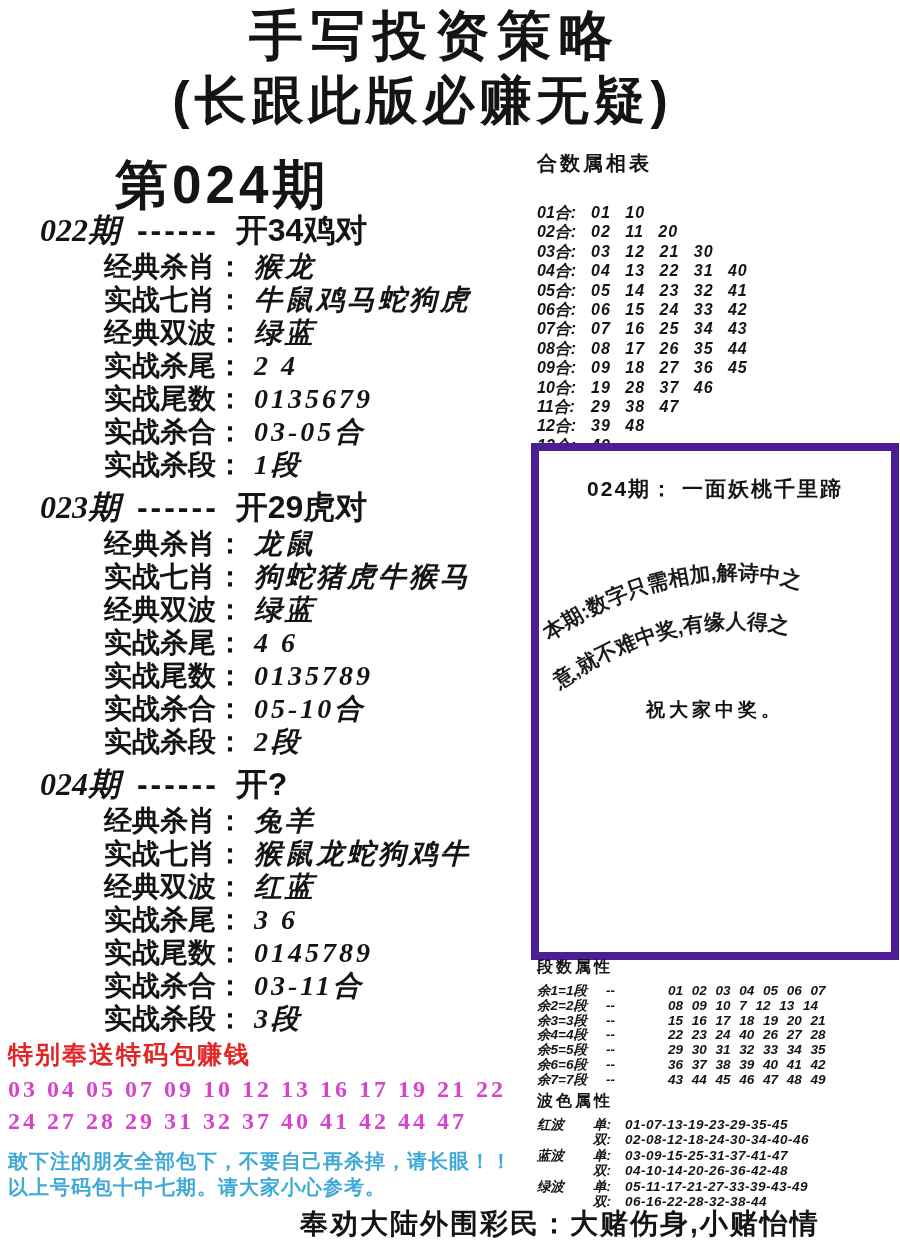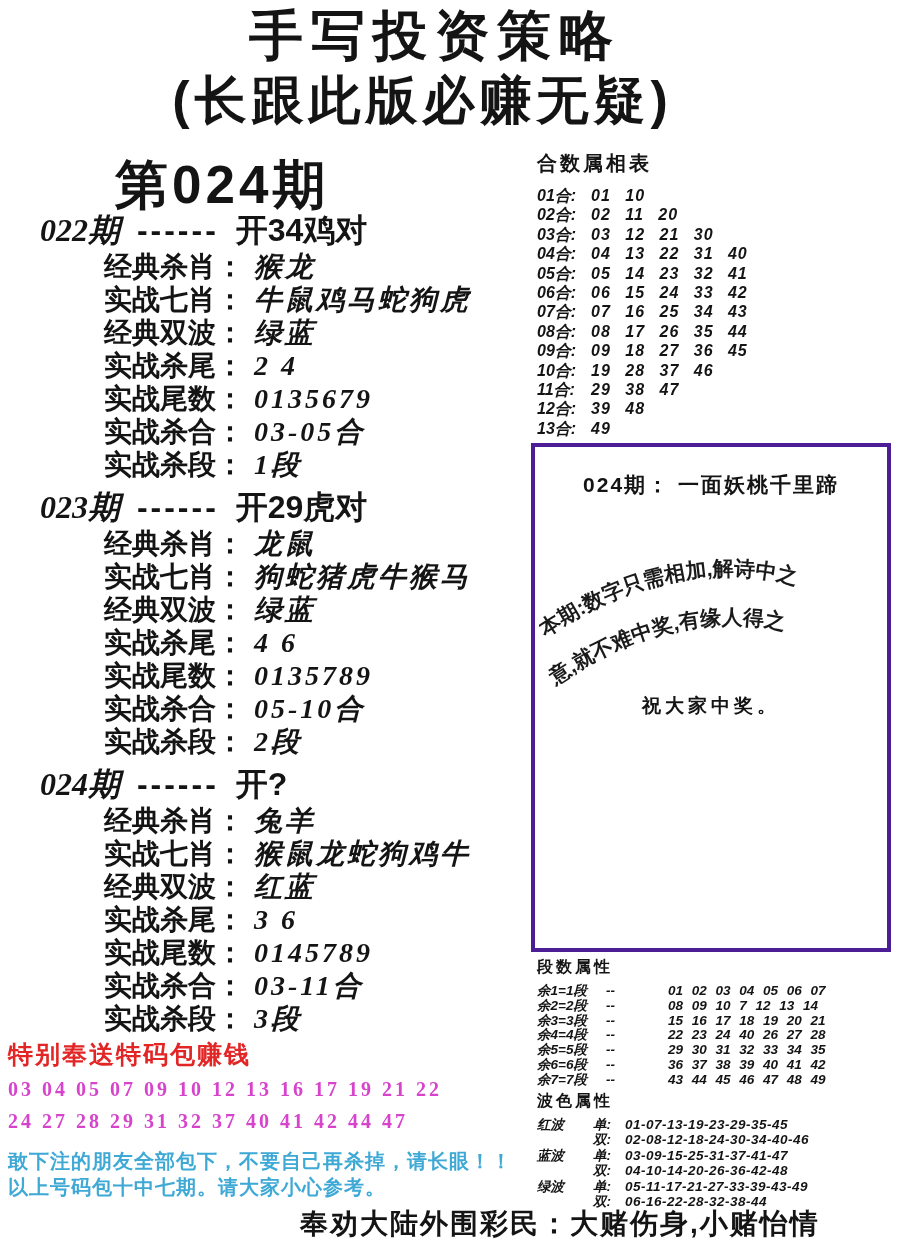--- a/index.html
+++ b/index.html
@@ -17,27 +17,27 @@
 
   .periods{position:absolute;top:210px;left:40px;width:490px;}
   .period{margin-bottom:6px;}
   .period-header{font-size:32px;line-height:40px;font-weight:600;white-space:nowrap;}
   .p-issue{font-style:italic;font-family:"Liberation Serif",serif;font-weight:bold;}
   .p-dash{letter-spacing:3px;margin:0 8px;font-weight:bold;}
   .p-row{font-size:28px;line-height:33px;padding-left:64px;font-weight:600;white-space:nowrap;}
   .p-value{font-family:"Liberation Serif",serif;font-style:italic;margin-left:10px;letter-spacing:3px;}
 
   .sum-table{position:absolute;left:537px;top:150px;width:350px;}
-  .sum-title{font-size:20px;font-weight:bold;letter-spacing:3px;margin-bottom:9px;}
+  .sum-title{font-size:20px;font-weight:bold;letter-spacing:3px;margin-bottom:26px;}
   .sum-row{font-size:16px;line-height:19.4px;font-style:italic;font-weight:600;white-space:nowrap;}
   .sum-label{display:inline-block;min-width:54px;}
   .sum-nums{word-spacing:9px;letter-spacing:1px;}
 
   .poem-box{position:absolute;left:531px;top:443px;width:352px;height:501px;
-            border:4px solid #4c1d95;background:#fff;}
+            border:8px solid #4c1d95;background:#fff;}
   .poem-title{margin-top:24px;text-align:center;font-size:21px;font-weight:bold;letter-spacing:2px;white-space:nowrap;}
   .arc{display:block;margin:22px auto 0 auto;}
   .arc-text{font-size:21px;font-weight:bold;fill:#1a1a1a;font-family:"Liberation Sans",sans-serif;}
   .poem-wish{text-align:center;font-size:19px;font-weight:bold;letter-spacing:4px;margin-top:0px;}
 
   .segment-table{position:absolute;left:537px;top:957px;width:360px;}
   .segment-title{font-size:16px;font-weight:bold;letter-spacing:3px;margin-bottom:6px;}
   .segment-row{font-size:13.5px;line-height:14.8px;font-style:italic;font-weight:600;white-space:nowrap;}
   .seg-label{display:inline-block;min-width:64px;}
   .seg-sep{margin:0 5px;}
@@ -45,21 +45,21 @@
 
   .wave-table{position:absolute;left:537px;top:1091px;width:360px;}
   .wave-title{font-size:16px;font-weight:bold;letter-spacing:3px;margin-bottom:5px;}
   .wave-row{font-size:13.5px;line-height:15.4px;font-style:italic;font-weight:600;white-space:nowrap;}
   .wave-name{display:inline-block;width:56px;}
   .wave-oe{display:inline-block;width:32px;}
   .wave-nums{letter-spacing:0.5px;}
 
   .special{position:absolute;left:8px;top:1038px;width:525px;}
   .special-heading{color:var(--red);font-size:25px;font-weight:bold;letter-spacing:2px;}
-  .special-nums{color:var(--magenta);font-size:20px;font-weight:bold;line-height:27px;
+  .special-nums{color:var(--magenta);font-size:24px;font-weight:bold;line-height:27px;
                 letter-spacing:3px;margin-top:5px;font-family:"Liberation Serif",serif;}
   .special-notes{margin-top:13px;}
   .special-note{color:var(--cyan);font-size:20px;font-weight:bold;line-height:26px;letter-spacing:1px;}
 
   .footer{position:absolute;left:300px;top:1205px;font-size:28px;font-weight:600;
           letter-spacing:2px;white-space:nowrap;}
 </style>
 </head>
 <body>
 

